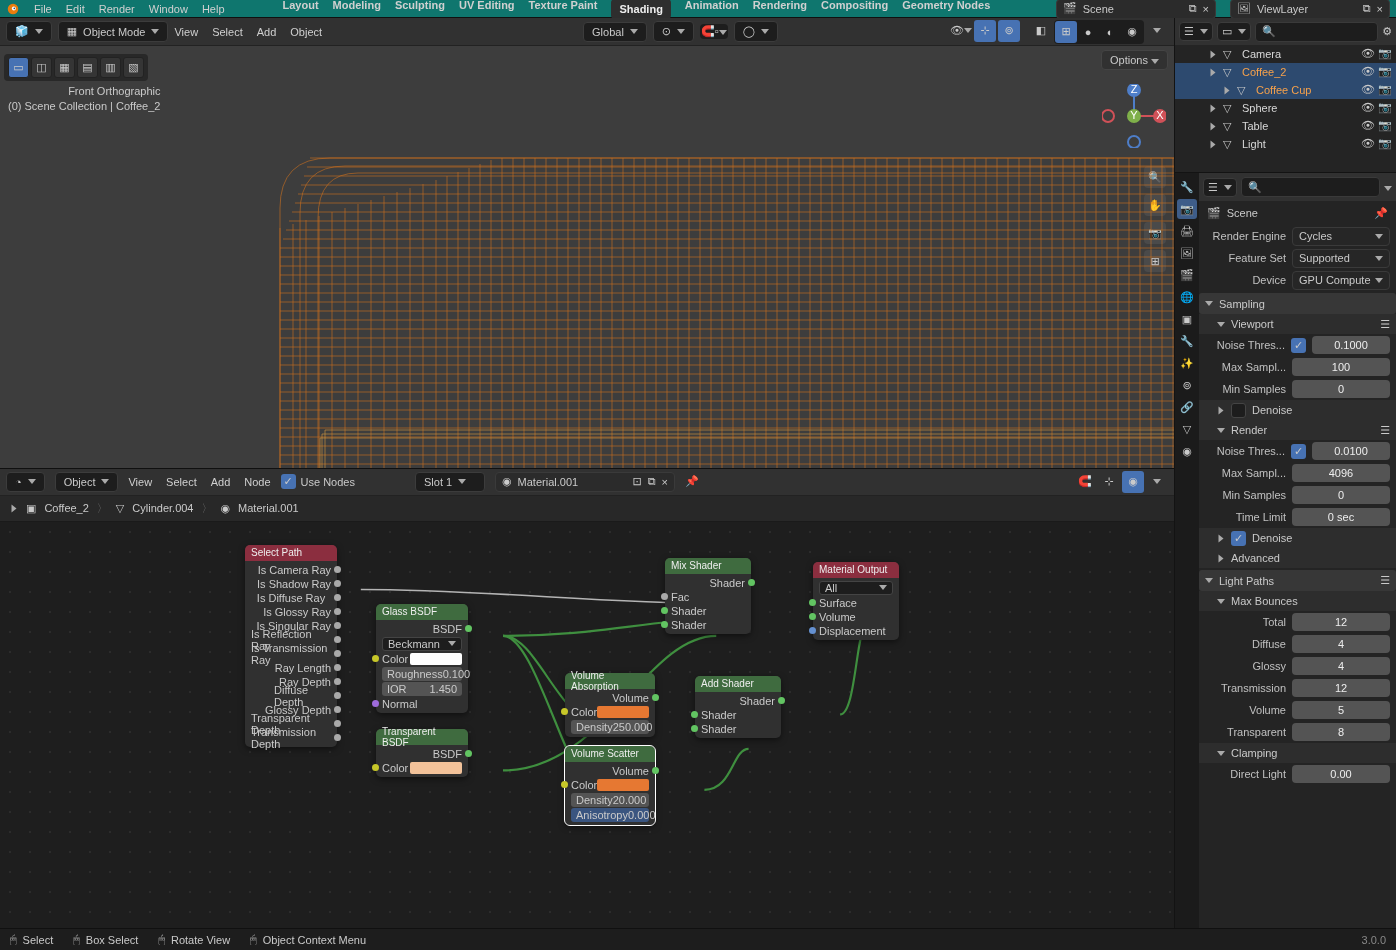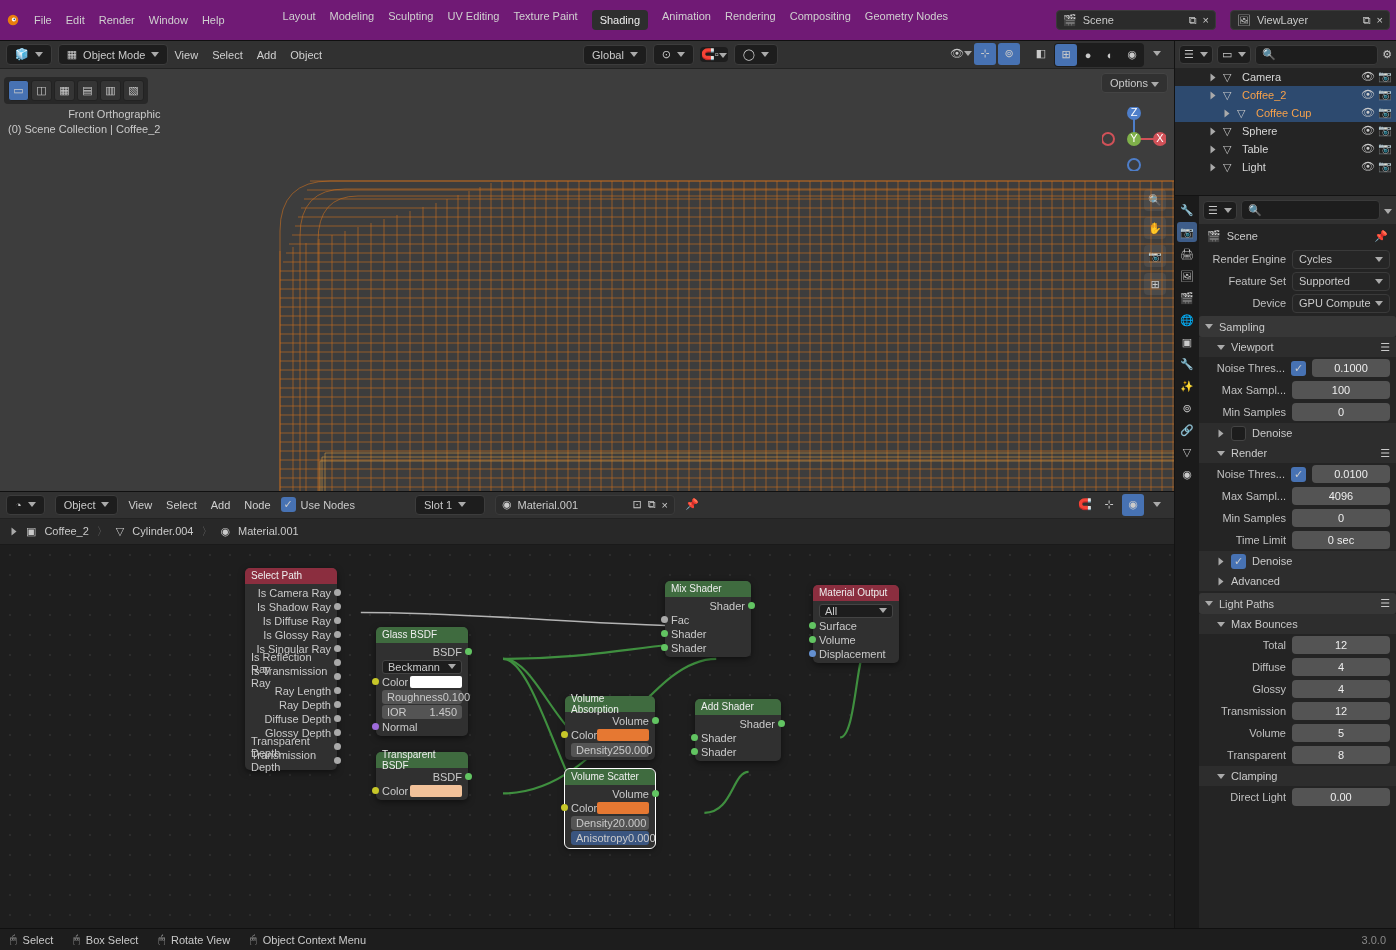--- a/index.html
+++ b/index.html
@@ -1,22 +1,22 @@
 <!DOCTYPE html>
 <html><head>
 <meta charset="utf-8">
 <style>
 * { margin: 0; padding: 0; box-sizing: border-box; font-family: -apple-system, "Segoe UI", Helvetica, Arial, sans-serif; font-size: 11px; color: #cacaca; }
 body { background: #232323; width: 1396px; height: 950px; overflow: hidden; position: relative; user-select: none; }
 .row { display: flex; align-items: center; }
-.topbar { height: 41px; background: #701a75; border-bottom: 1px solid #101010; padding: 8px 6px; gap: 14px; }
+.topbar { height: 18px; background: #0f766e; border-bottom: 1px solid #101010; padding: 8px 6px; gap: 14px; }
 .menu-items { display: flex; gap: 14px; }
 .menu-items span, .ws-tabs span { cursor: pointer; color: #d0d0d0; }
 .space { flex: 1; }
-.ws-tabs { display: flex; gap: 14px; color: #a0a0a0; }
+.ws-tabs { display: flex; gap: 14px; color: #a0a0a0; font-weight: bold; }
 .ws-tabs span.active { background: #2e2e2e; padding: 4px 8px; border-radius: 4px; color: #eee; }
 .scene-pill { display:flex; align-items:center; background:#2b2b2b; border:1px solid #3a3a3a; border-radius:4px; height:20px; padding:0 6px; gap:6px; }
 .scene-pill .txt{flex:1;}
 .icon-box{width:14px;height:14px;display:flex;align-items:center;justify-content:center;}
 .main-split{display:flex;height:925px;}
 .left-col{flex:1;display:flex;flex-direction:column;}
 .right-col{width:222px;background:#242424;border-left:1px solid #131313;display:flex;flex-direction:column;}
 .hdr-3d{height:28px;background:#313131;border-bottom:1px solid #222;padding:0 6px;gap:6px;}
 .mode-dd{background:#1d1d1d;border:1px solid #3c3c3c;border-radius:4px;padding:3px 8px;display:flex;align-items:center;gap:6px;}
 .viewport{flex:1;position:relative;background:#3d3d3d;overflow:hidden;}
@@ -308,21 +308,21 @@
   <div class="title t-red">Select Path</div>
   <div class="body" id="lp-outs">
             <div class="nrow" style="justify-content: flex-end;">
               <span>Is Camera Ray</span>
               <span class="sock r grey"></span>
             </div>
             <div class="nrow" style="justify-content: flex-end;">
               <span>Is Shadow Ray</span>
               <span class="sock r grey"></span>
             </div>
-            <div class="nrow" style="justify-content: flex-end;">
+            <div class="nrow" style="justify-content: center;">
               <span>Is Diffuse Ray</span>
               <span class="sock r grey"></span>
             </div>
             <div class="nrow" style="justify-content: flex-end;">
               <span>Is Glossy Ray</span>
               <span class="sock r grey"></span>
             </div>
             <div class="nrow" style="justify-content: flex-end;">
               <span>Is Singular Ray</span>
               <span class="sock r grey"></span>
@@ -336,21 +336,21 @@
               <span class="sock r grey"></span>
             </div>
             <div class="nrow" style="justify-content: flex-end;">
               <span>Ray Length</span>
               <span class="sock r grey"></span>
             </div>
             <div class="nrow" style="justify-content: flex-end;">
               <span>Ray Depth</span>
               <span class="sock r grey"></span>
             </div>
-            <div class="nrow" style="justify-content: flex-end;">
+            <div class="nrow" style="justify-content: flex-start; margin-left: 23px;">
               <span>Diffuse Depth</span>
               <span class="sock r grey"></span>
             </div>
             <div class="nrow" style="justify-content: flex-end;">
               <span>Glossy Depth</span>
               <span class="sock r grey"></span>
             </div>
             <div class="nrow" style="justify-content: flex-end;">
               <span>Transparent Depth</span>
               <span class="sock r grey"></span>

